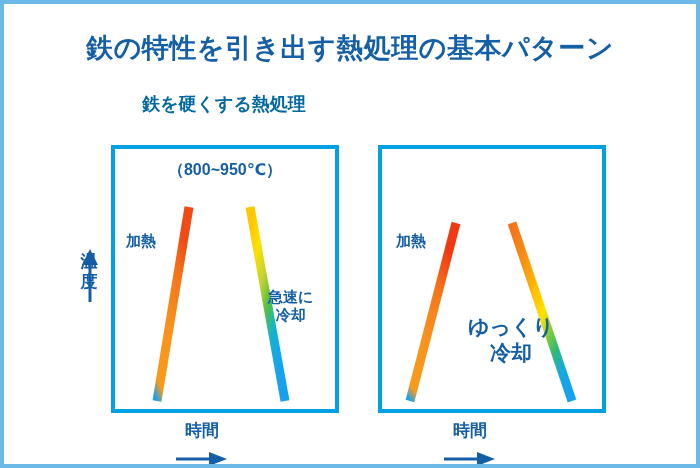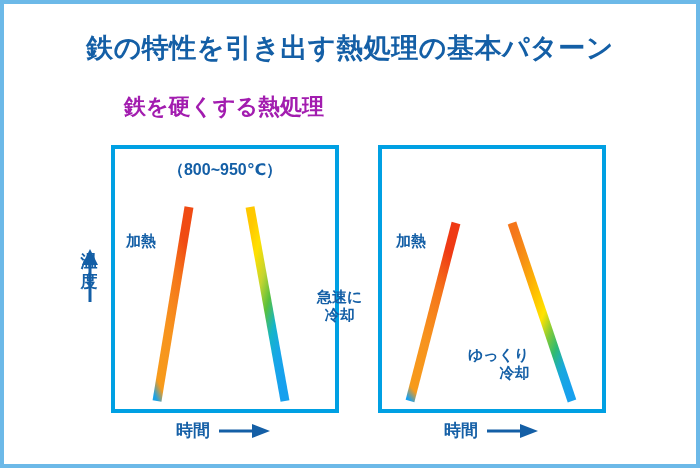--- a/index.html
+++ b/index.html
@@ -30,23 +30,23 @@
     font-weight: bold;
     color: #145FA6;
     letter-spacing: 0.5px;
     white-space: nowrap;
   }
 
   .sub-title {
     position: absolute;
     top: 88px;
     text-align: center;
-    font-size: 22px;
-    font-weight: bold;
-    color: #a21caf;
+    font-size: 18px;
+    font-weight: bold;
+    color: #0369a1;
     white-space: nowrap;
   }
   .sub-title.left  { left: 102px; width: 236px; }
   .sub-title.right { left: 368px; width: 236px; }
 
   
   .panel {
     position: absolute;
     top: 141px;
     height: 268px;
@@ -76,23 +76,23 @@
   }
 
   .lbl-temp-range {
     top: 156px;
     left: 107px;
     width: 228px;
     text-align: center;
     font-size: 16px;
   }
   .lbl-heat-left   { top: 228px; left: 122px; font-size: 15px; }
-  .lbl-cool-left   { top: 284px; left: 276px; font-size: 15px; text-align: center; padding-left: 37px; }
+  .lbl-cool-left   { top: 284px; left: 264px; font-size: 15px; text-align: center; }
   .lbl-heat-right  { top: 228px; left: 392px; font-size: 15px; }
-  .lbl-cool-right  { top: 342px; left: 464px; font-size: 15px; }
+  .lbl-cool-right  { top: 310px; left: 464px; font-size: 21px; text-align: center; }
 
   
   .axis-y {
     position: absolute;
     left: 68px;
     top: 248px;
     width: 34px;
     text-align: center;
     color: #145FA6;
     font-size: 17px;
@@ -109,20 +109,21 @@
 
   .axis-x {
     position: absolute;
     top: 415px;
     display: flex;
     align-items: center;
     gap: 9px;
     color: #145FA6;
     font-size: 17px;
     font-weight: bold;
+    flex-direction: column;
   }
   .axis-x.left  { left: 172px; }
   .axis-x.right { left: 440px; }
   .axis-x-arrow { width: 52px; height: 16px; display: block; }
 </style>
 </head>
 <body>
 
 <div id="infographic">
 

